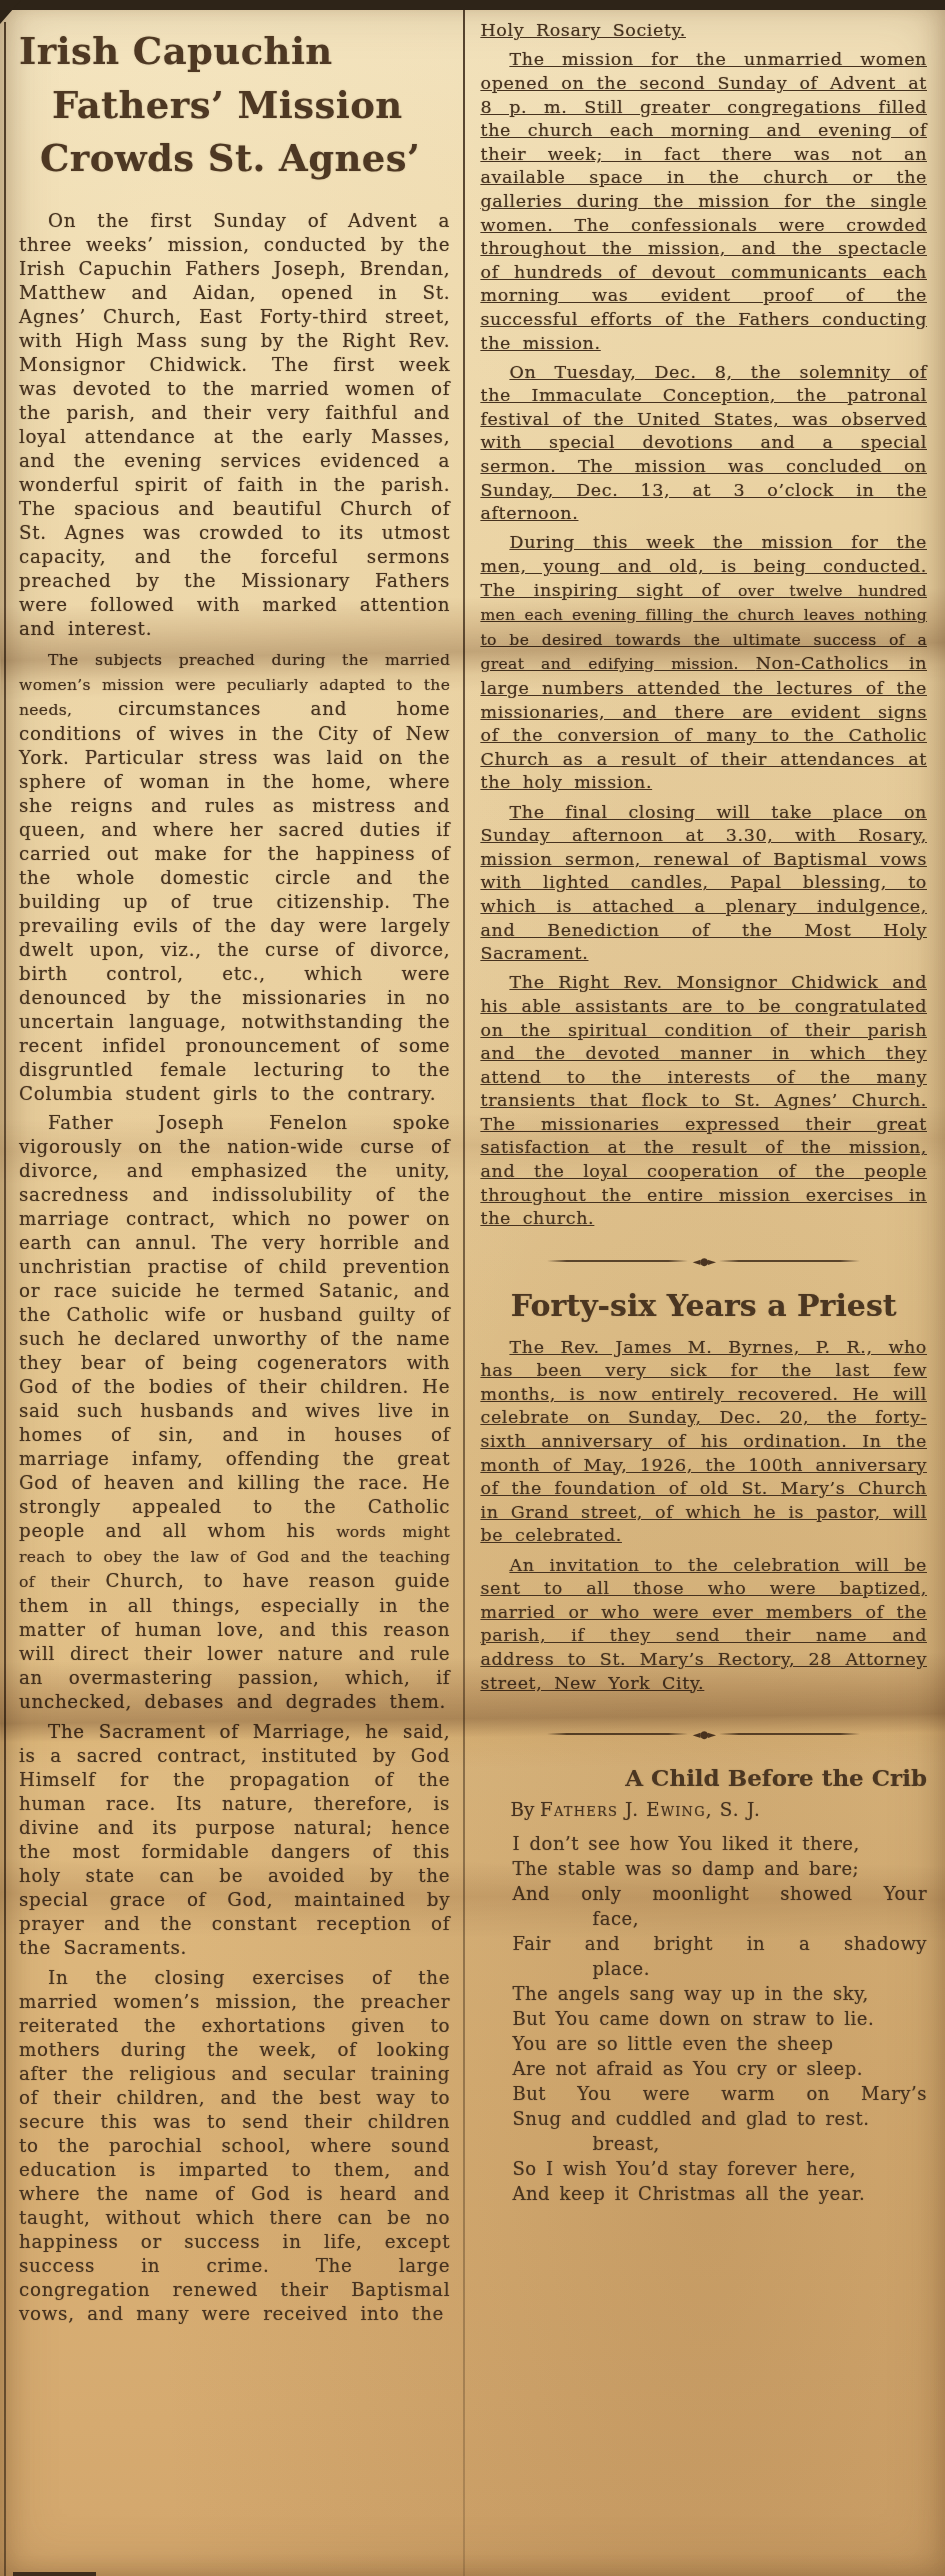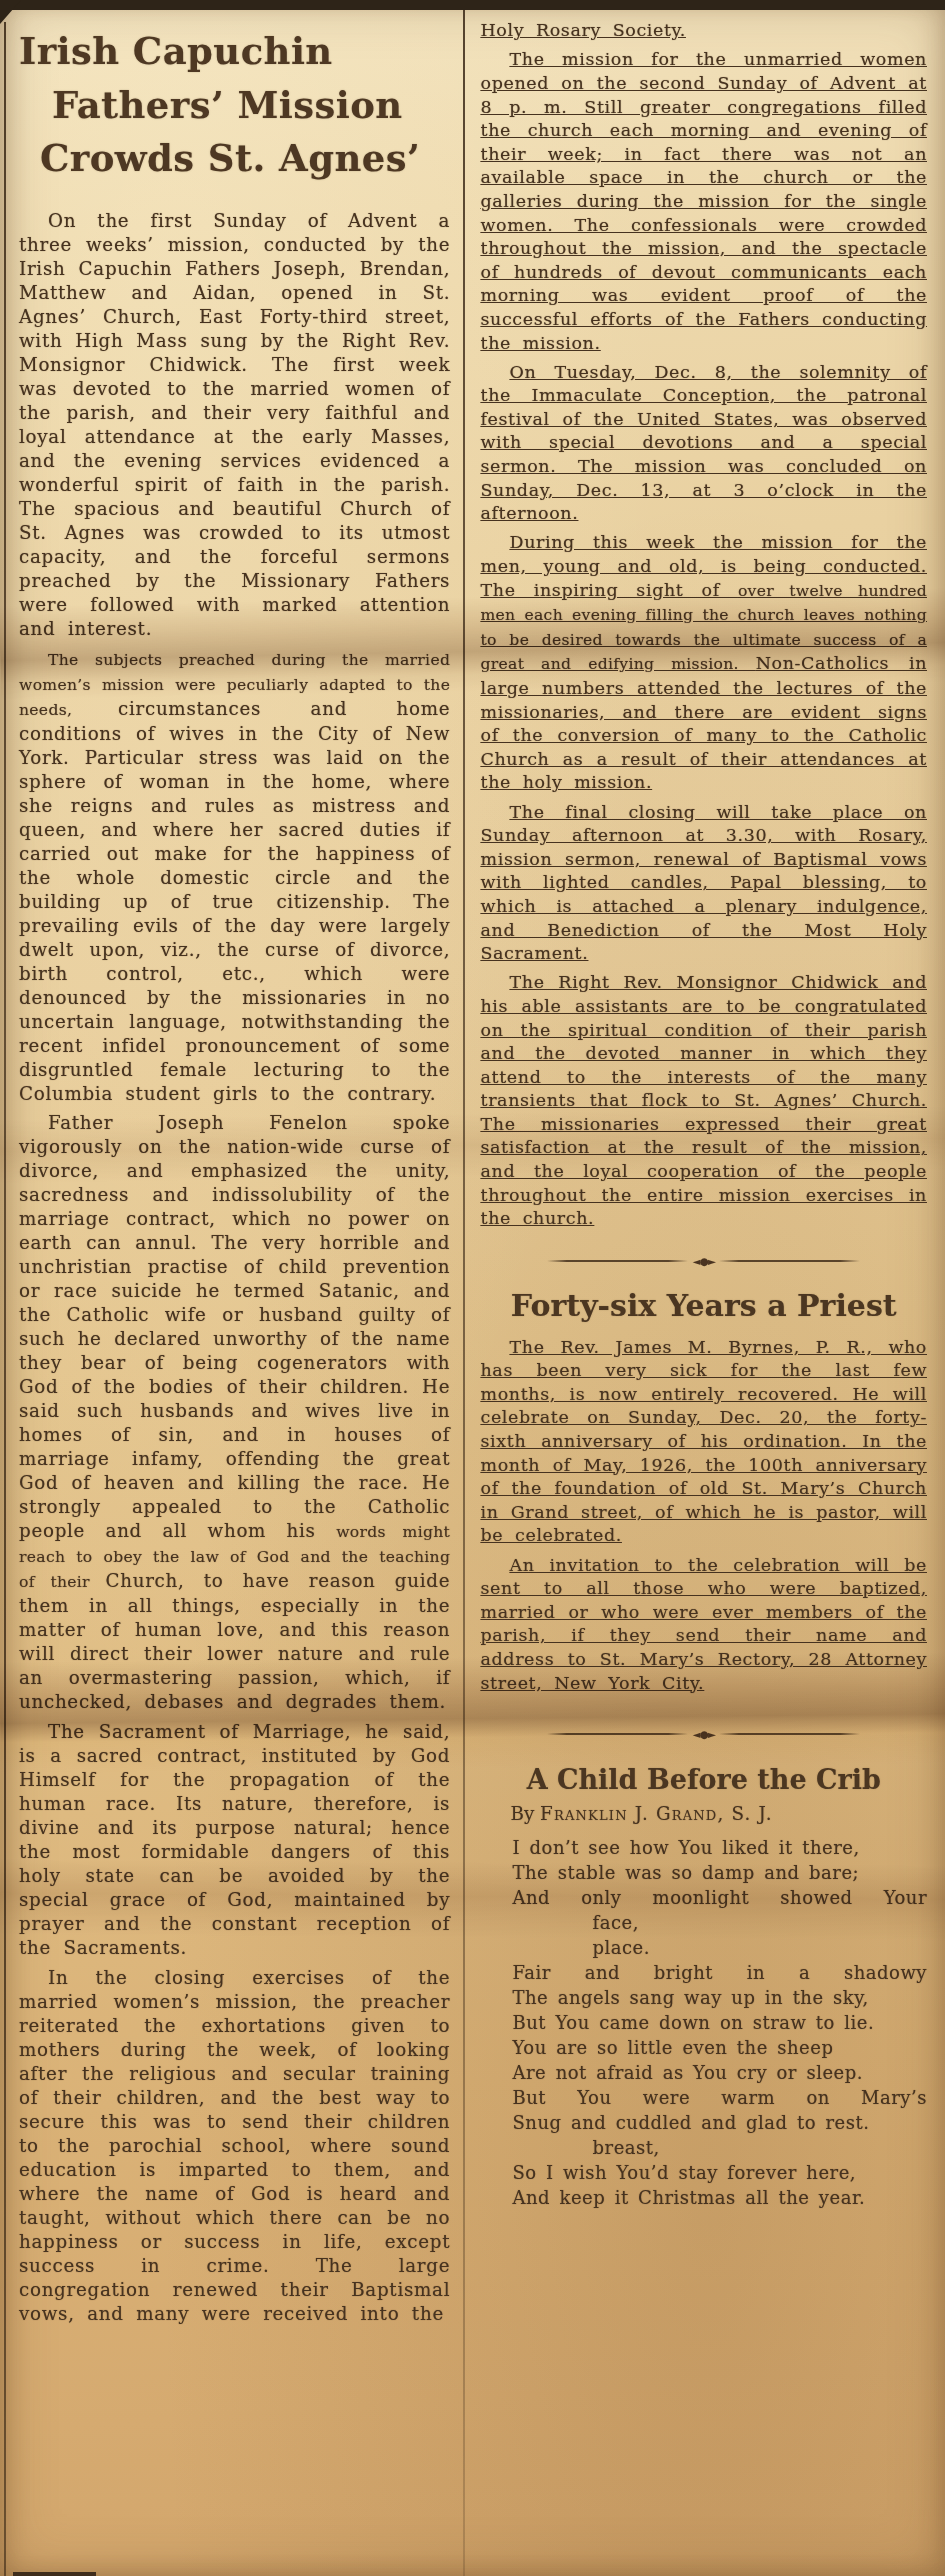--- a/index.html
+++ b/index.html
@@ -37,21 +37,21 @@
   .para.flush{text-indent:0;}
   .small-type{font-size:15.6px;letter-spacing:0.3px;word-spacing:3.6px;}
 
   .ornament{display:flex;align-items:center;width:70%;margin:24px auto 21px auto;}
   .ornament.second{margin:33px auto 24px auto;}
   .orn-line{flex:1;height:1.6px;background:linear-gradient(90deg,transparent 0%,rgba(66,46,26,.85) 14%,rgba(66,46,26,.85) 86%,transparent 100%);}
   .orn-glyph{font-family:"DejaVu Sans","Liberation Sans",sans-serif;font-size:10.4px;color:#4a3421;padding:0 4px;letter-spacing:-0.8px;}
 
   .section-title{font-size:30px;font-weight:bold;text-align:center;margin:0 0 12.8px 0;color:#4b3621;
     text-shadow:0 0 1.3px rgba(75,54,33,.4);}
-  .poem-title{font-size:27px;margin-bottom:8px;}
+  .poem-title{font-size:23px;margin-bottom:8px;text-align:right;}
 
   .byline{font-size:18.3px;margin:0 0 11px 0;padding-left:30px;text-shadow:0 0 1.1px rgba(70,48,28,.5);}
   .byline .by{}
   .byline .name{font-variant:small-caps;letter-spacing:1.2px;}
 
   .poem{margin-top:1.6px;margin-left:32px;}
   .poem-line{display:block;font-size:18px;line-height:25px;letter-spacing:0.5px;word-spacing:3.2px;
     text-shadow:0 0 1.1px rgba(70,48,28,.55);}
   .poem-line.indent{padding-left:80px;}
   .poem-line.spread{text-align:justify;text-align-last:justify;}
@@ -115,29 +115,29 @@
       <p class="para">The Rev. James M. Byrnes, P. R., who has been very sick for the last few months, is now entirely recovered. He will celebrate on Sunday, Dec. 20, the forty-sixth anniversary of his ordination. In the month of May, 1926, the 100th anniversary of the foundation of old St. Mary’s Church in Grand street, of which he is pastor, will be celebrated.</p>
       <p class="para">An invitation to the celebration will be sent to all those who were baptized, married or who were ever members of the parish, if they send their name and address to St. Mary’s Rectory, 28 Attorney street, New York City.</p>
 
       <div class="ornament second">
         <span class="orn-line"></span>
         <span class="orn-glyph">◄●►</span>
         <span class="orn-line"></span>
       </div>
 
       <h2 class="section-title poem-title">A Child Before the Crib</h2>
-      <p class="byline"><span class="by">By</span> <span class="name">Franklin J. Grand, S. J.</span></p>
+      <p class="byline"><span class="by">By</span> <span class="name">Fathers J. Ewing, S. J.</span></p>
 
       <div class="poem">
         <span class="poem-line">I don’t see how You liked it there,</span>
         <span class="poem-line">The stable was so damp and bare;</span>
         <span class="poem-line spread">And only moonlight showed Your</span>
         <span class="poem-line indent">face,</span>
+        <span class="poem-line spread">Fair and bright in a shadowy</span>
         <span class="poem-line indent">place.</span>
-        <span class="poem-line spread">Fair and bright in a shadowy</span>
         <span class="poem-line">The angels sang way up in the sky,</span>
         <span class="poem-line">But You came down on straw to lie.</span>
         <span class="poem-line">You are so little even the sheep</span>
         <span class="poem-line">Are not afraid as You cry or sleep.</span>
         <span class="poem-line spread">But You were warm on Mary’s</span>
         <span class="poem-line">Snug and cuddled and glad to rest.</span>
         <span class="poem-line indent">breast,</span>
         <span class="poem-line">So I wish You’d stay forever here,</span>
         <span class="poem-line">And keep it Christmas all the year.</span>
       </div>

